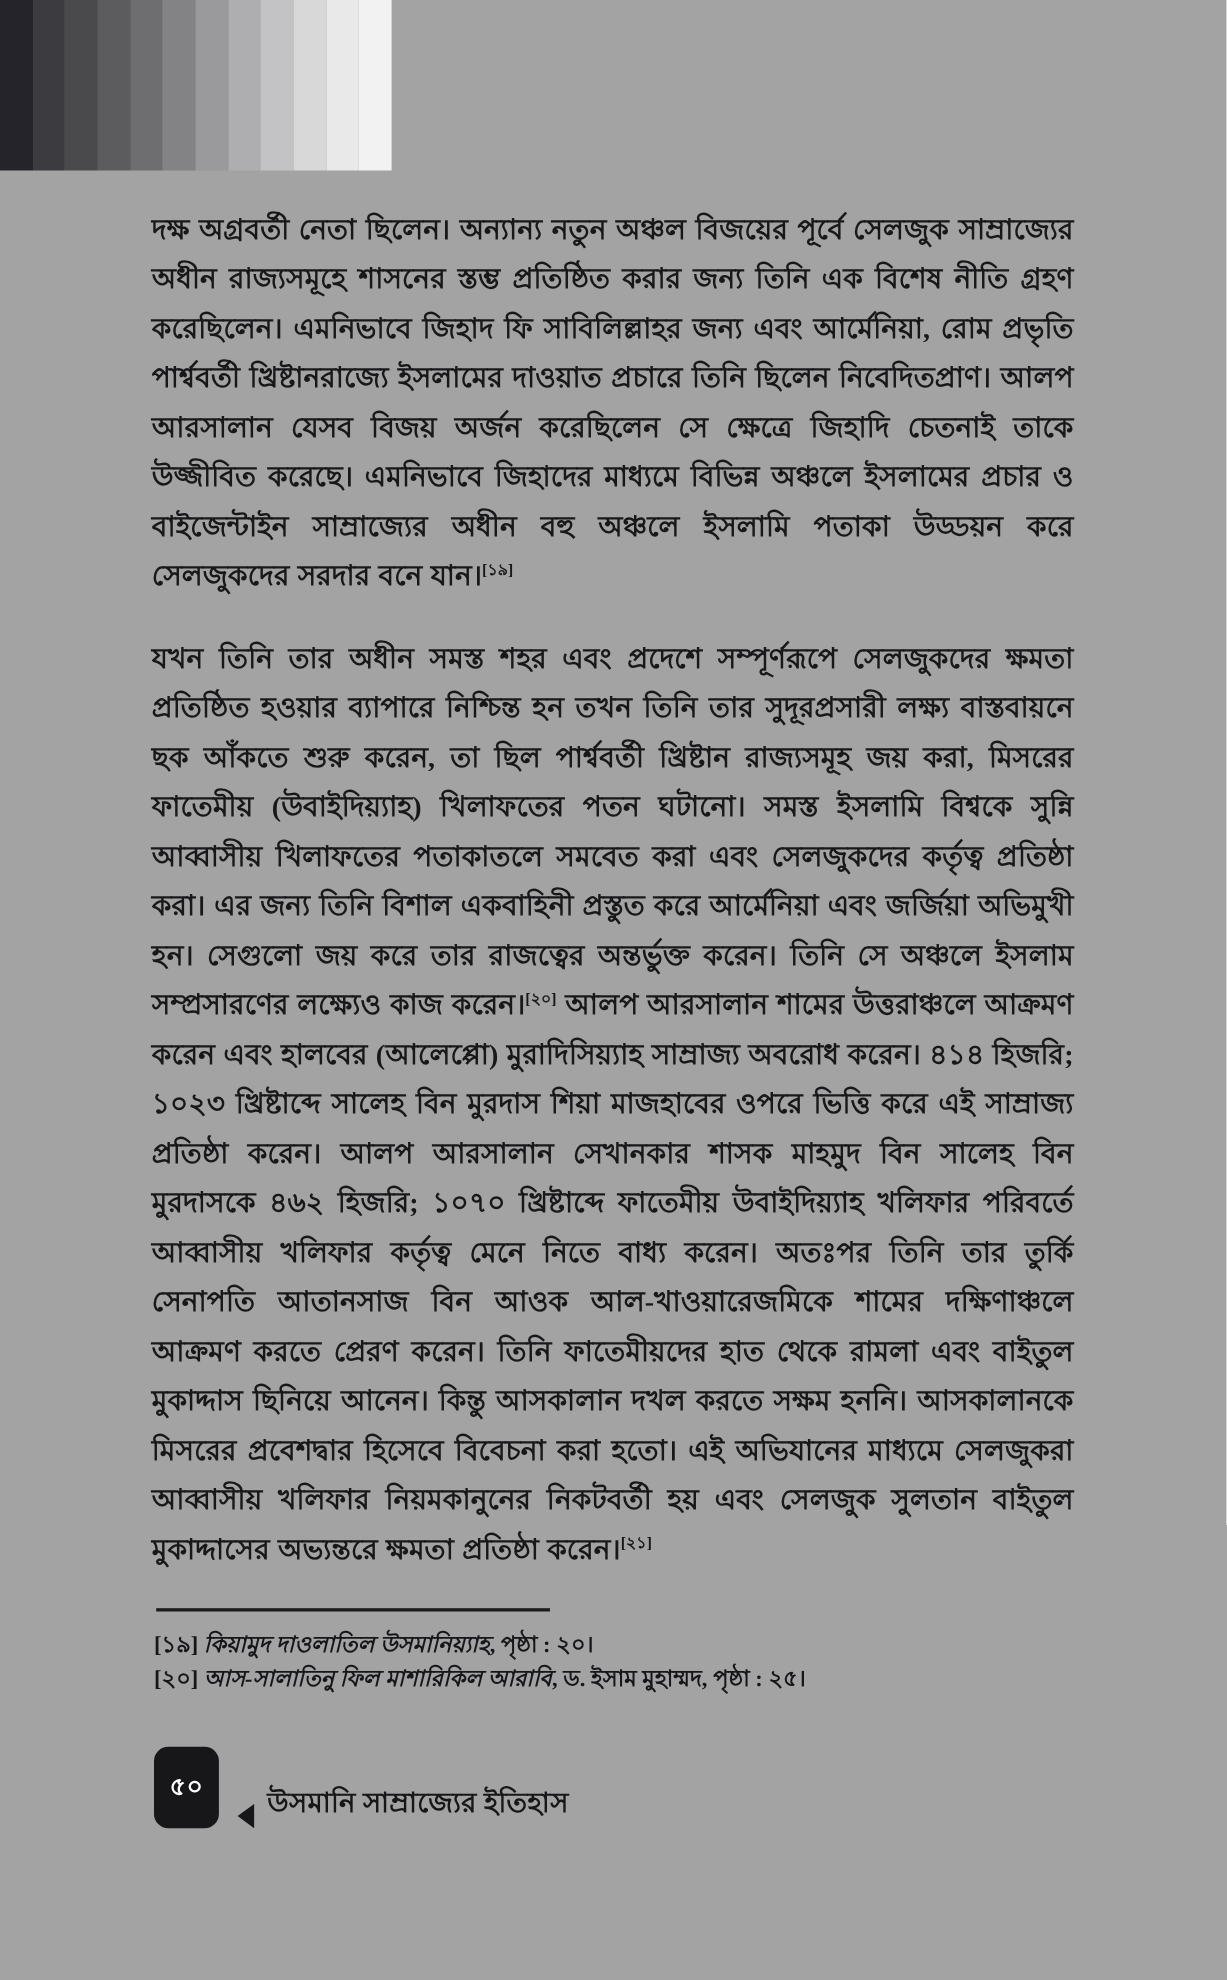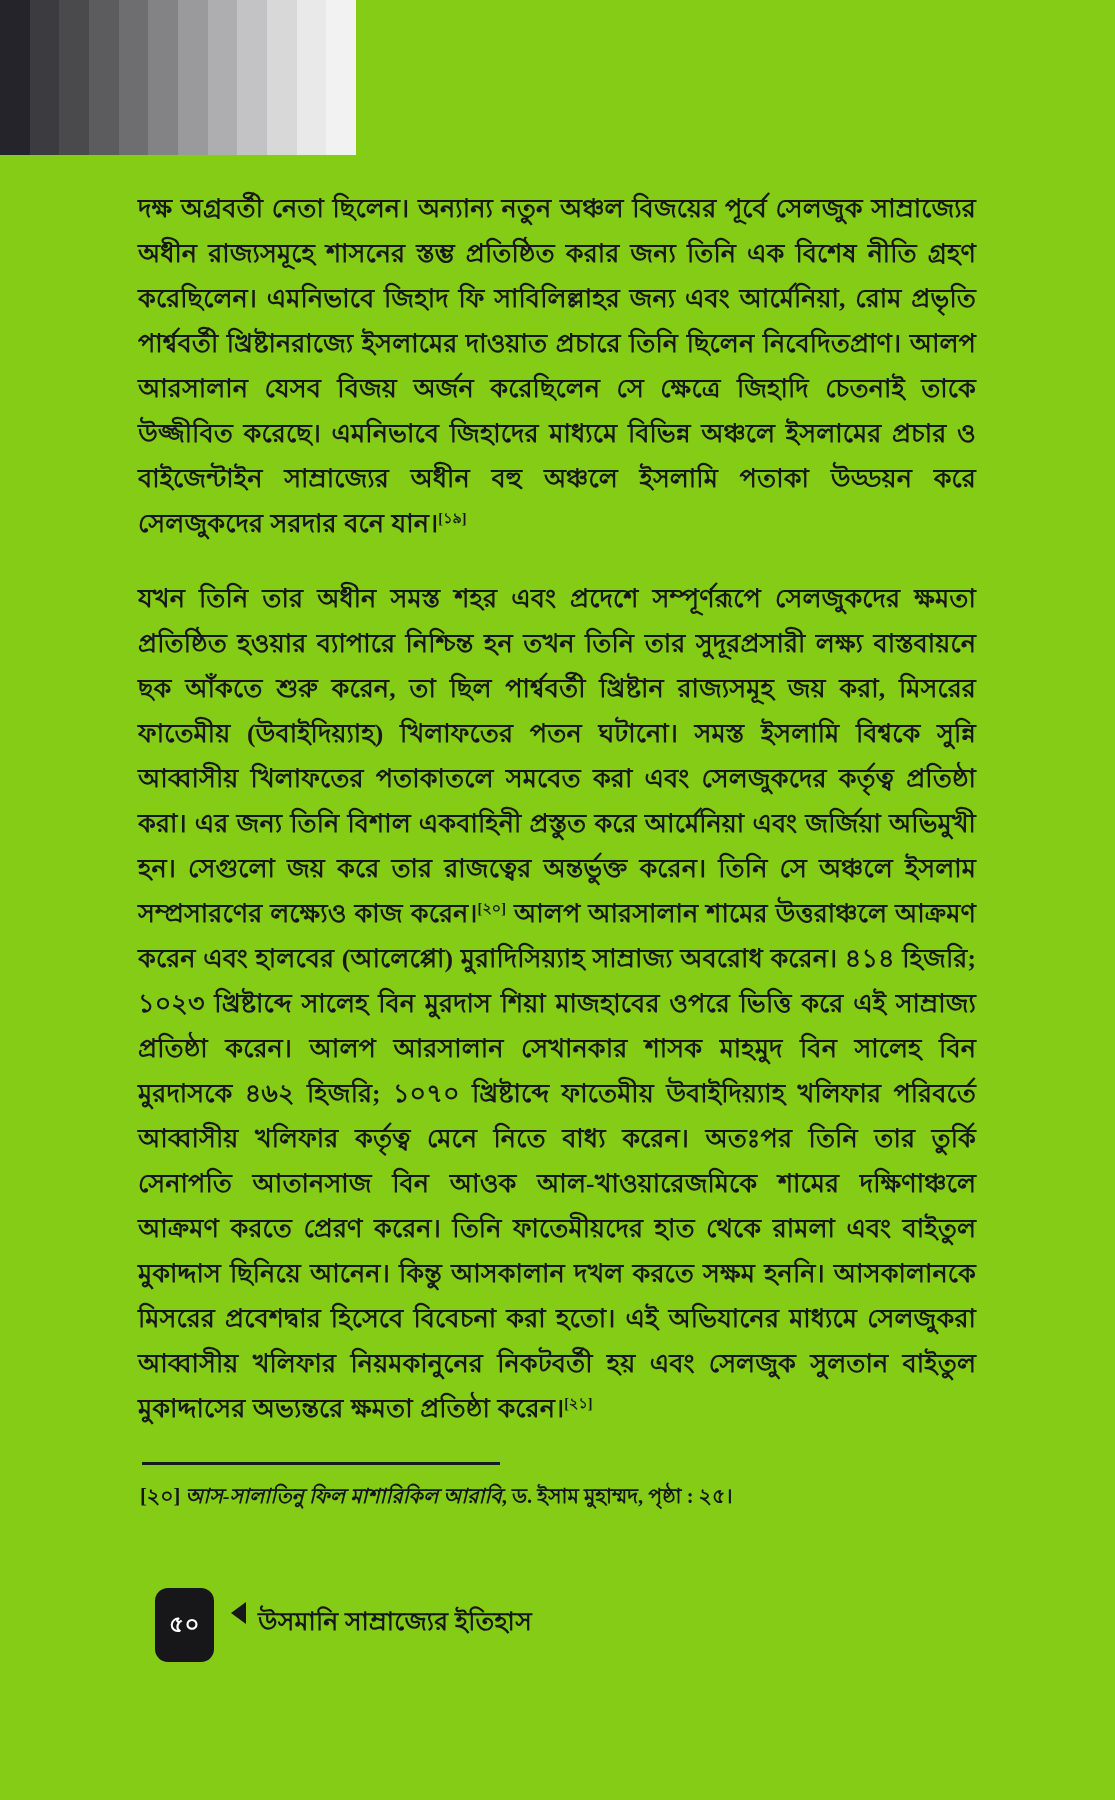--- a/index.html
+++ b/index.html
@@ -4,21 +4,21 @@
 <style>
   html, body {
     margin: 0;
     padding: 0;
     background: #ffffff;
   }
   .page {
     position: relative;
     width: 1115px;
     height: 1800px;
-    background: #84cc16;
+    background: #a3a3a3;
     overflow: hidden;
     font-family: "Liberation Sans", "DejaVu Sans", sans-serif;
   }
 
   
   .calib-strip {
     position: absolute;
     left: 0;
     top: 0;
     width: 356px;
@@ -90,22 +90,21 @@
   .footnote .fn-rest {
     font-style: normal;
   }
 
   
   .footer {
     position: absolute;
     left: 140px;
     top: 1602px;
     display: flex;
-    align-items: flex-start;
-    margin-left: 15px;
+    align-items: flex-end;
   }
   .page-tab {
     width: 59px;
     height: 74px;
     background: #17171a;
     border-radius: 13px;
     display: flex;
     align-items: center;
     justify-content: center;
     margin-top: -14px;
@@ -158,20 +157,21 @@
   <div class="content">
     <p class="para"><span>দক্ষ অগ্রবর্তী নেতা ছিলেন। অন্যান্য নতুন অঞ্চল বিজয়ের পূর্বে সেলজুক সাম্রাজ্যের অধীন রাজ্যসমূহে শাসনের স্তম্ভ প্রতিষ্ঠিত করার জন্য তিনি এক বিশেষ নীতি গ্রহণ করেছিলেন। এমনিভাবে জিহাদ ফি সাবিলিল্লাহর জন্য এবং আর্মেনিয়া, রোম প্রভৃতি পার্শ্ববর্তী খ্রিষ্টানরাজ্যে ইসলামের দাওয়াত প্রচারে তিনি ছিলেন নিবেদিতপ্রাণ। আলপ আরসালান যেসব বিজয় অর্জন করেছিলেন সে ক্ষেত্রে জিহাদি চেতনাই তাকে উজ্জীবিত করেছে। এমনিভাবে জিহাদের মাধ্যমে বিভিন্ন অঞ্চলে ইসলামের প্রচার ও বাইজেন্টাইন সাম্রাজ্যের অধীন বহু অঞ্চলে ইসলামি পতাকা উড্ডয়ন করে সেলজুকদের সরদার বনে যান।</span><sup>[১৯]</sup></p>
 
 
     <p class="para"><span>যখন তিনি তার অধীন সমস্ত শহর এবং প্রদেশে সম্পূর্ণরূপে সেলজুকদের ক্ষমতা প্রতিষ্ঠিত হওয়ার ব্যাপারে নিশ্চিন্ত হন তখন তিনি তার সুদূরপ্রসারী লক্ষ্য বাস্তবায়নে ছক আঁকতে শুরু করেন, তা ছিল পার্শ্ববর্তী খ্রিষ্টান রাজ্যসমূহ জয় করা, মিসরের ফাতেমীয় (উবাইদিয়্যাহ) খিলাফতের পতন ঘটানো। সমস্ত ইসলামি বিশ্বকে সুন্নি আব্বাসীয় খিলাফতের পতাকাতলে সমবেত করা এবং সেলজুকদের কর্তৃত্ব প্রতিষ্ঠা করা। এর জন্য তিনি বিশাল একবাহিনী প্রস্তুত করে আর্মেনিয়া এবং জর্জিয়া অভিমুখী হন। সেগুলো জয় করে তার রাজত্বের অন্তর্ভুক্ত করেন। তিনি সে অঞ্চলে ইসলাম সম্প্রসারণের লক্ষ্যেও কাজ করেন।</span><sup>[২০]</sup> <span>আলপ আরসালান শামের উত্তরাঞ্চলে আক্রমণ করেন এবং হালবের (আলেপ্পো) মুরাদিসিয়্যাহ সাম্রাজ্য অবরোধ করেন। ৪১৪ হিজরি; ১০২৩ খ্রিষ্টাব্দে সালেহ বিন মুরদাস শিয়া মাজহাবের ওপরে ভিত্তি করে এই সাম্রাজ্য প্রতিষ্ঠা করেন। আলপ আরসালান সেখানকার শাসক মাহমুদ বিন সালেহ বিন মুরদাসকে ৪৬২ হিজরি; ১০৭০ খ্রিষ্টাব্দে ফাতেমীয় উবাইদিয়্যাহ খলিফার পরিবর্তে আব্বাসীয় খলিফার কর্তৃত্ব মেনে নিতে বাধ্য করেন। অতঃপর তিনি তার তুর্কি সেনাপতি আতানসাজ বিন আওক আল-খাওয়ারেজমিকে শামের দক্ষিণাঞ্চলে আক্রমণ করতে প্রেরণ করেন। তিনি ফাতেমীয়দের হাত থেকে রামলা এবং বাইতুল মুকাদ্দাস ছিনিয়ে আনেন। কিন্তু আসকালান দখল করতে সক্ষম হননি। আসকালানকে মিসরের প্রবেশদ্বার হিসেবে বিবেচনা করা হতো। এই অভিযানের মাধ্যমে সেলজুকরা আব্বাসীয় খলিফার নিয়মকানুনের নিকটবর্তী হয় এবং সেলজুক সুলতান বাইতুল মুকাদ্দাসের অভ্যন্তরে ক্ষমতা প্রতিষ্ঠা করেন।</span><sup>[২১]</sup></p>
   </div>
 
   <div class="footnotes">
     <div class="footnote-rule"></div>
 
+    <div class="footnote"><span class="fn-marker">[১৯]</span><span class="fn-title">কিয়ামুদ দাওলাতিল উসমানিয়্যাহ</span><span class="fn-rest">, পৃষ্ঠা : ২০।</span></div>
 
     <div class="footnote"><span class="fn-marker">[২০]</span><span class="fn-title">আস-সালাতিনু ফিল মাশারিকিল আরাবি</span><span class="fn-rest">, ড. ইসাম মুহাম্মদ, পৃষ্ঠা : ২৫।</span></div>
 
   </div>
 
   <div class="footer">
     <div class="page-tab">
       <span class="page-num">৫০</span>
     </div>
     <div class="footer-arrow"></div>

